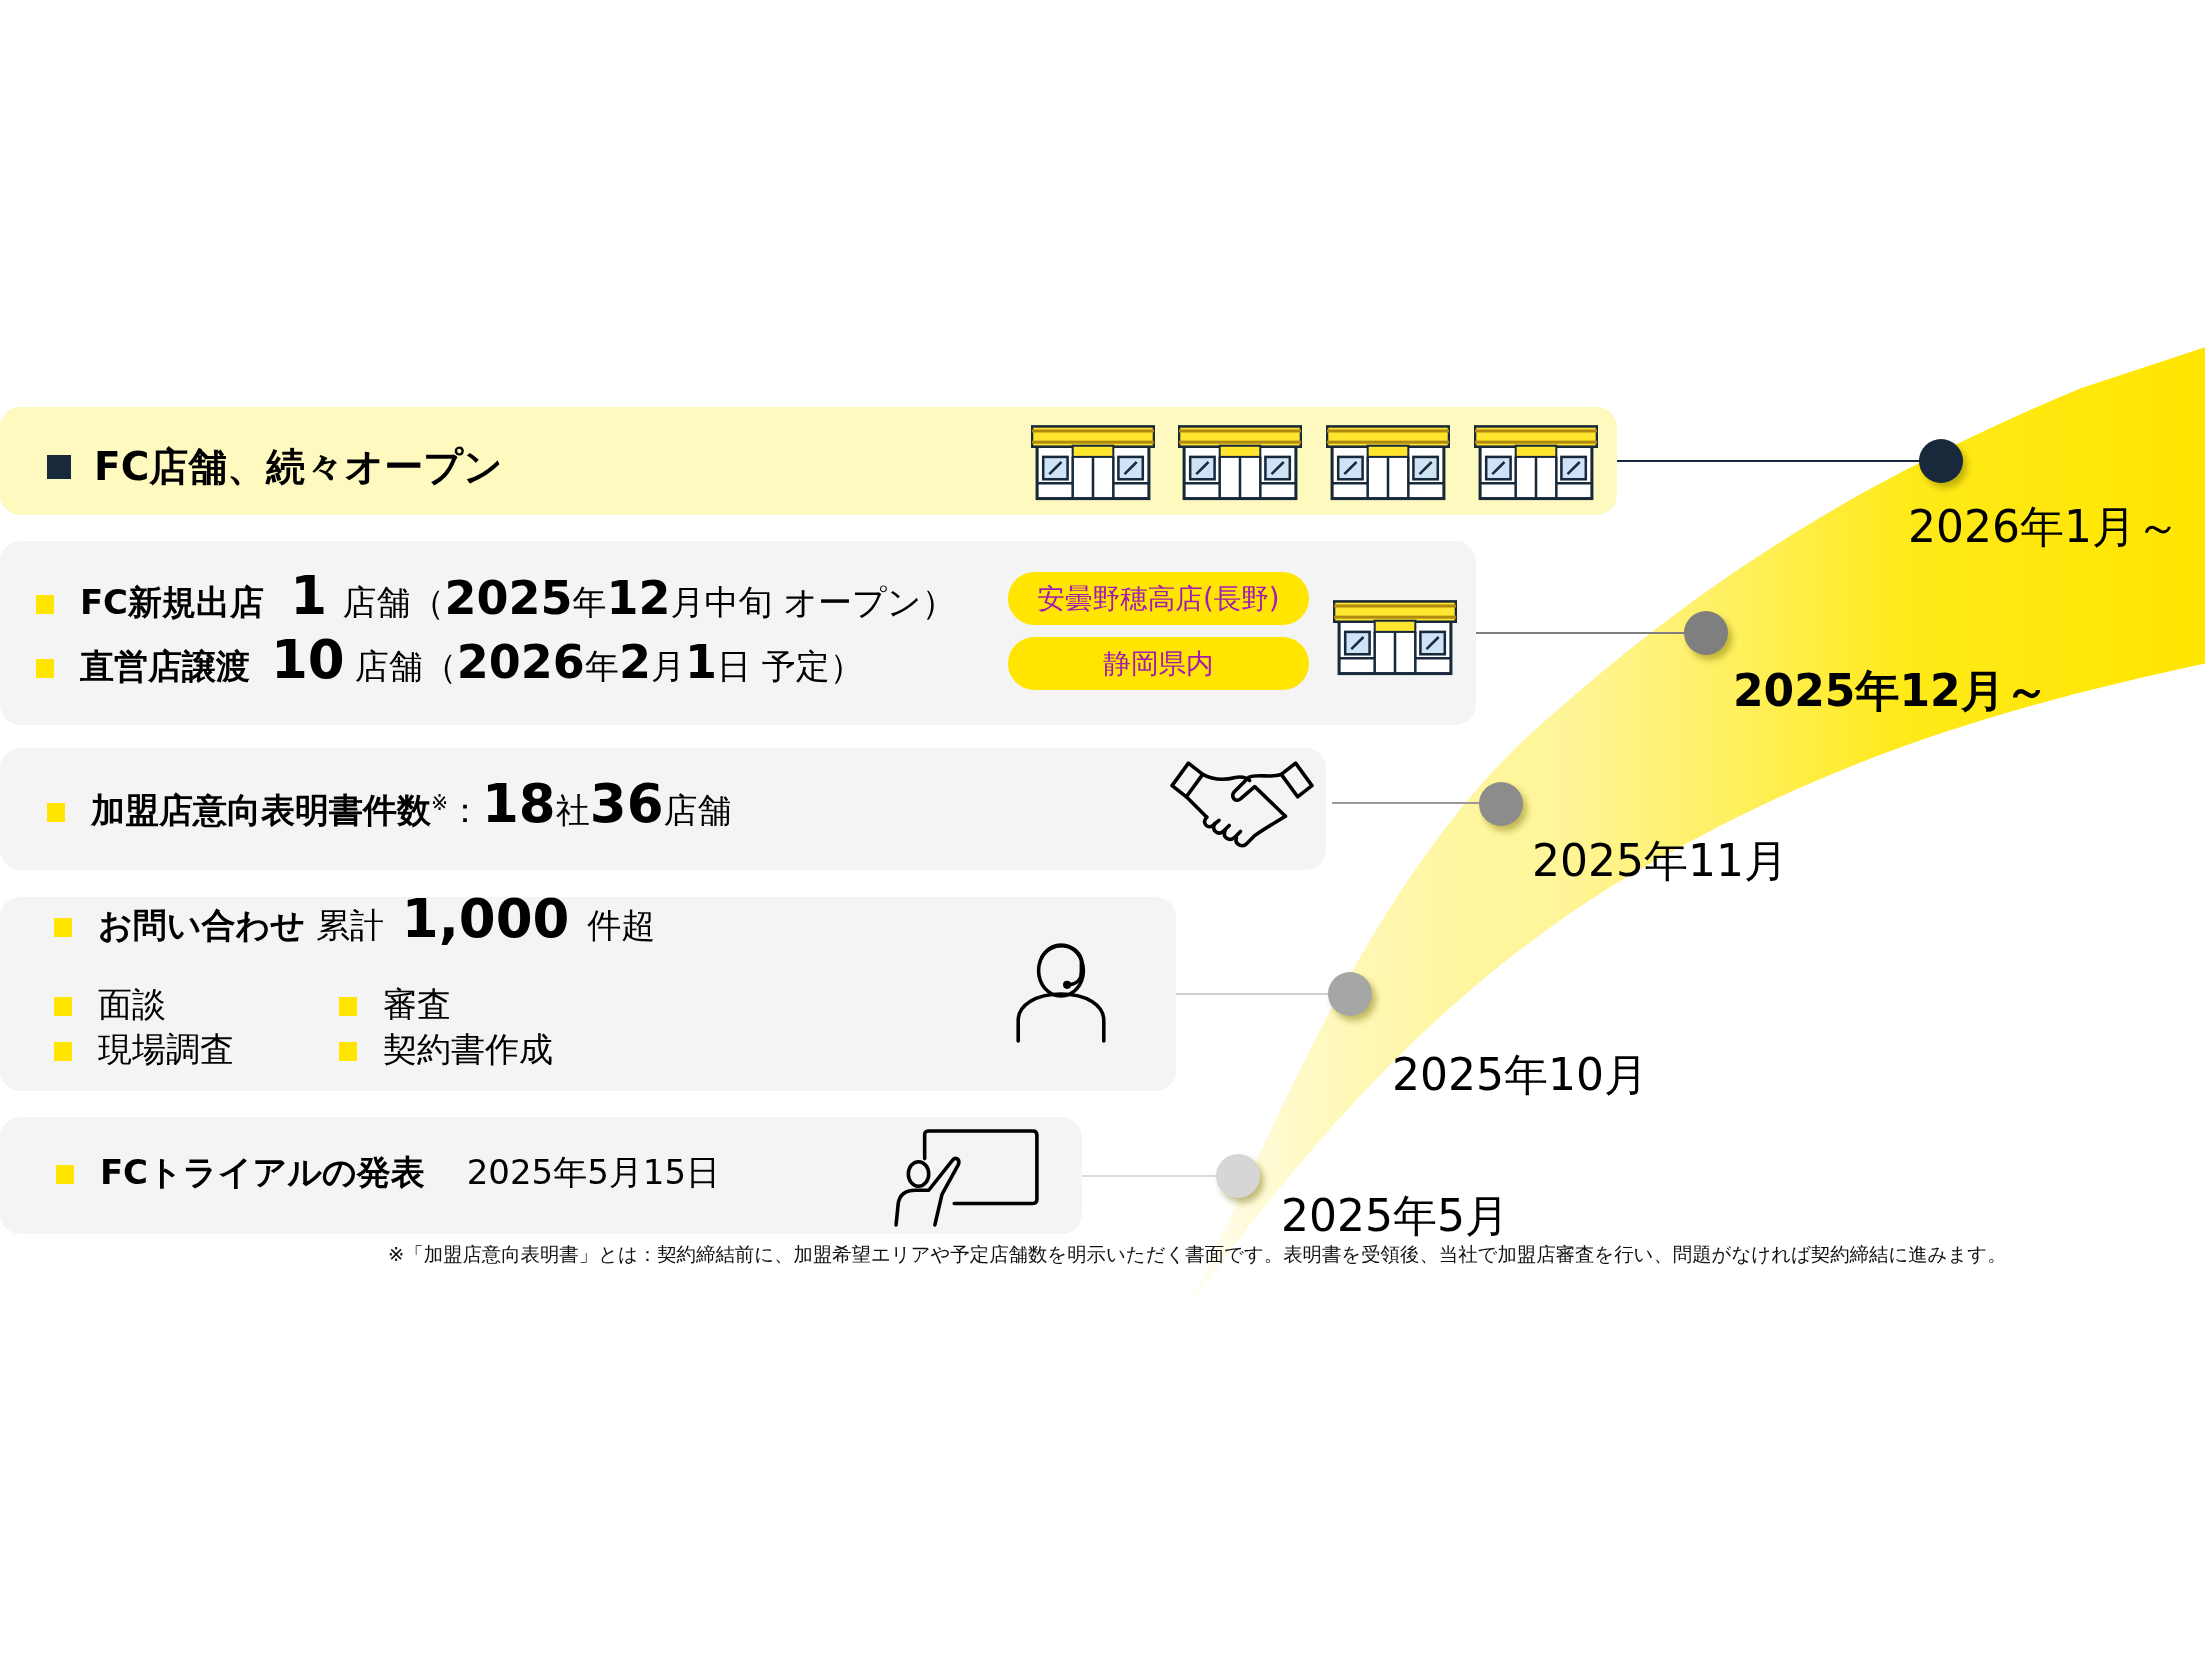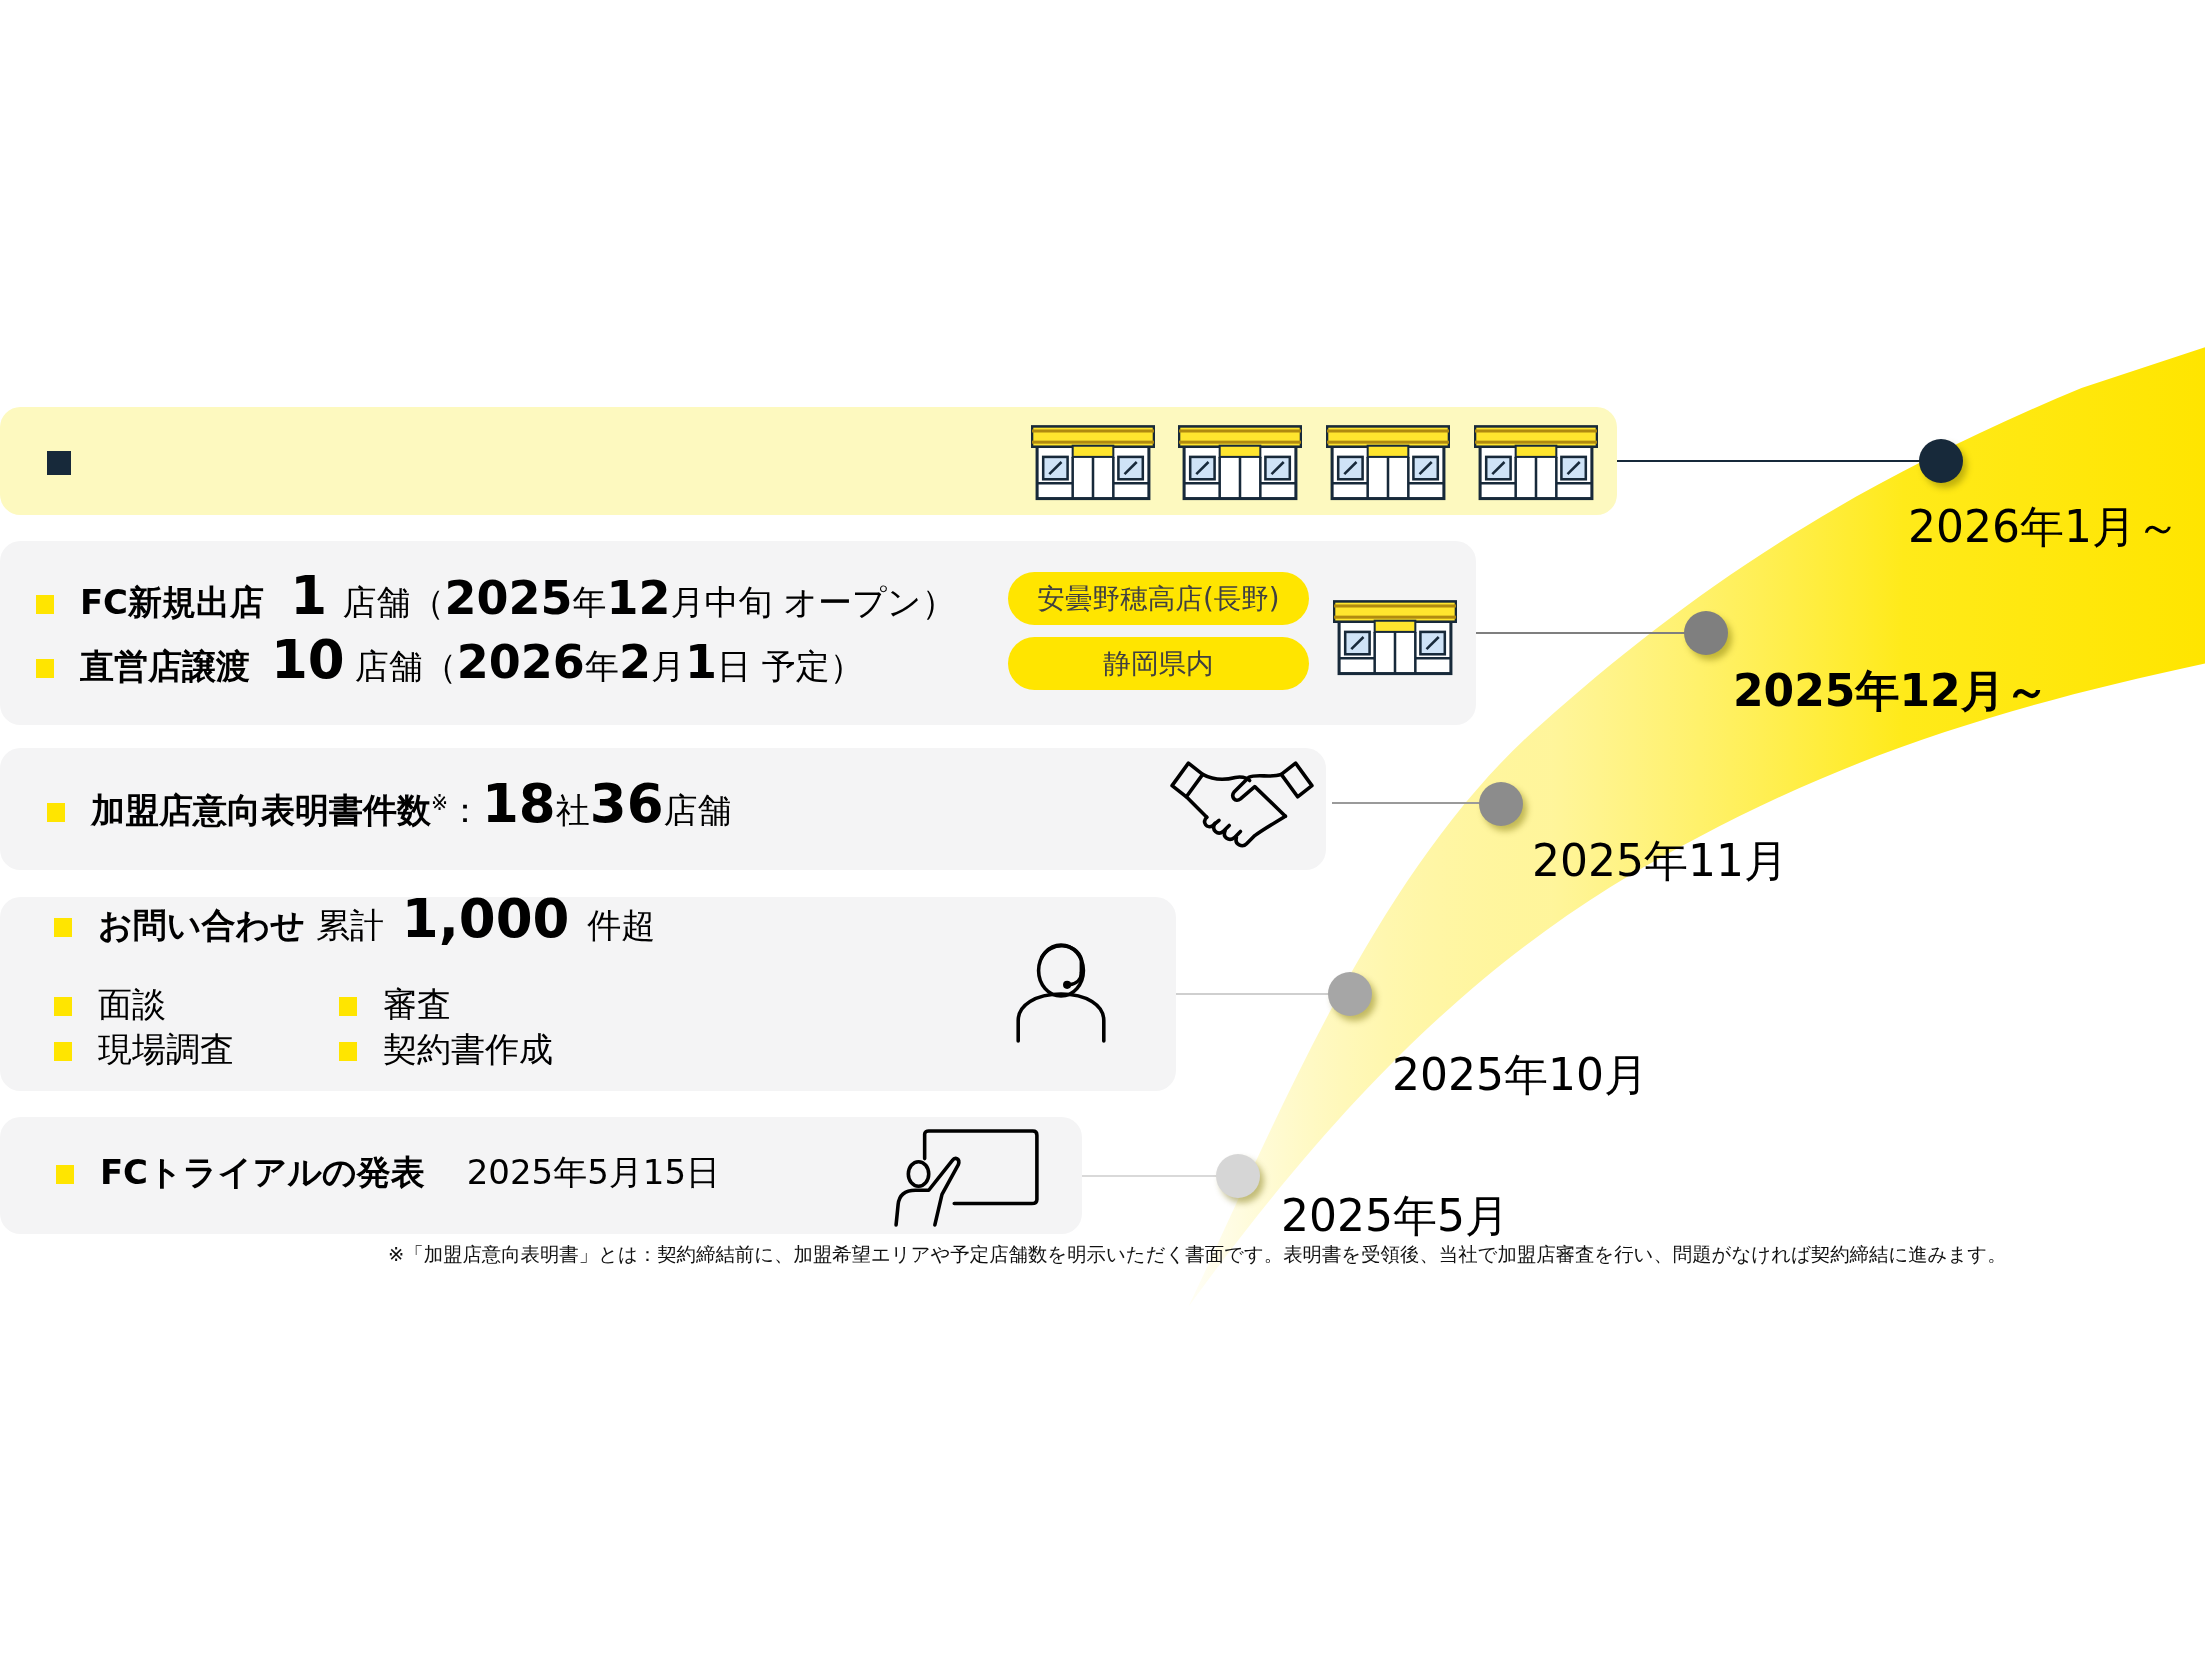--- a/index.html
+++ b/index.html
@@ -7,21 +7,21 @@
          font-family:"DejaVu Sans","Liberation Sans",sans-serif; color:#000; }
   .swoosh { position:absolute; left:0; top:0; width:2205px; height:1654px; }
   .box { position:absolute; left:0; border-radius:20.4px; background:#f4f4f5; }
   .box.highlight { background:#fdf9bf; }
   .bullet { display:inline-block; width:18.4px; height:18.4px; background:#ffe500; vertical-align:middle; }
   .bullet.dark { background:#17293a; width:23.5px; height:23.5px; }
   .txt { position:absolute; white-space:nowrap; }
   .b { font-weight:bold; }
   .big { font-weight:bold; font-size:53px; }
   .pill { position:absolute; background:#ffe500; border-radius:28px; display:flex; align-items:center; justify-content:center;
-          font-size:27.6px; color:#404040; }
+          font-size:27.6px; color:#a21caf; }
   .connector { position:absolute; height:2px; }
   .dot { position:absolute; border-radius:50%; box-shadow:4.1px 5.1px 6.1px rgba(120,110,0,0.45); }
   .date { position:absolute; font-size:44px; white-space:nowrap;margin-top:8px; }
   .store { position:absolute; }
   .footnote { position:absolute; left:388px; top:1241px; font-size:19.4px; white-space:nowrap; color:#111; }
 </style>
 </head>
 <body>
 
 <svg class="swoosh" viewBox="0 0 4322 3241">
@@ -36,21 +36,21 @@
   <path d="M2330 2560
            C2500 2200 2700 1700 3020 1420
            C3300 1170 3600 960 4080 760
            L4322 680 L4322 1300
            C3950 1380 3650 1470 3330 1640
            C3000 1810 2700 2050 2330 2560 Z" fill="url(#swg)"></path>
 </svg>
 
 <div class="box highlight" style="top:407px; width:1617px; height:108px;"></div>
 <div class="txt" style="left:47px; top:440px; font-size:39px; font-weight:bold;">
-  <span class="bullet dark" style="margin-right:23.5px; margin-top:-5.1px;"></span>
+  <span class="bullet dark" style="margin-right:23.5px; margin-top:-5.1px;"></span><span>FC店舗、続々オープン</span>
 </div>
 
 <svg class="store" style="left:1031px; top:425px;" width="124" height="76" viewBox="0 0 244 148">
   <rect x="12" y="38" width="220" height="106" fill="#fff" stroke="#17293a" stroke-width="6"></rect>
   <rect x="2" y="2" width="240" height="40" fill="#ffe52e" stroke="#17293a" stroke-width="5"></rect>
   <rect x="2" y="8" width="240" height="6" fill="#b08a10"></rect>
   <rect x="2" y="30" width="240" height="6" fill="#b08a10"></rect>
   <rect x="82" y="40" width="80" height="22" fill="#ffe52e" stroke="#17293a" stroke-width="4"></rect>
   <rect x="24" y="62" width="48" height="44" fill="#cfe3f7" stroke="#17293a" stroke-width="5"></rect>
   <rect x="172" y="62" width="48" height="44" fill="#cfe3f7" stroke="#17293a" stroke-width="5"></rect>

